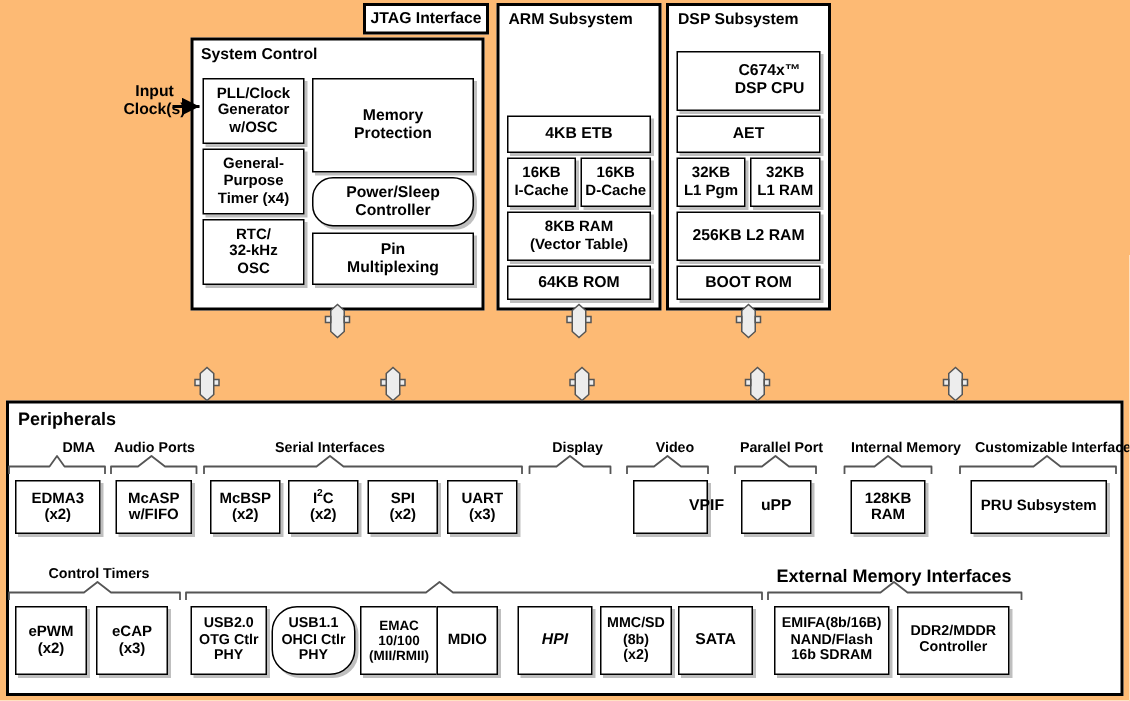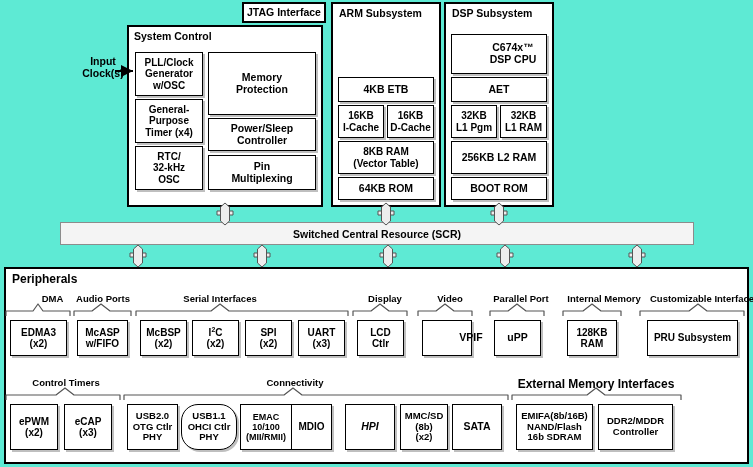--- a/index.html
+++ b/index.html
@@ -5,21 +5,21 @@
   html,body{margin:0;padding:0;background:#ffffff;}
   body{
     font-family:"Liberation Sans", sans-serif;
     -webkit-font-smoothing:antialiased;
   }
   #canvas{
     position:relative;
     width:753px;
     height:467px;
     overflow:hidden;
-    background:#5eead4;
+    background:#fdba74;
   }
   
   .blk{
     position:absolute;
     box-sizing:border-box;
     background:#ffffff;
     border:1.5px solid #000;
     display:flex;
     align-items:center;
     justify-content:center;
@@ -106,21 +106,21 @@
   <div class="blk shadow" style="left:135px;top:146px;width:68px;height:44px;font-size:10px;">
     <span>RTC/
 32-kHz
 OSC</span>
   </div>
 
   <div class="blk shadow" style="left:208px;top:52px;width:108px;height:63px;font-size:10.5px;">
     <span>Memory
 Protection</span>
   </div>
-  <div class="blk shadow" style="left:208px;top:118px;width:108px;height:33px;font-size:10.5px;">
+  <div class="blk shadow" style="left:208px;top:118px;width:108px;height:33px;font-size:10.5px;border-radius:14px;">
     <span>Power/Sleep
 Controller</span>
   </div>
   <div class="blk shadow" style="left:208px;top:155px;width:108px;height:35px;font-size:10.5px;">
     <span>Pin
 Multiplexing</span>
   </div>
 
   <div class="outer" style="left:331px;top:2px;width:110px;height:205px;"></div>
   <div class="outer-title" style="left:339px;top:7px;font-size:10.5px;">ARM Subsystem</div>
@@ -162,23 +162,20 @@
     <span>32KB
 L1 RAM</span>
   </div>
   <div class="blk shadow" style="left:451px;top:141px;width:96px;height:33px;font-size:10.5px;">
     <span>256KB L2 RAM</span>
   </div>
   <div class="blk shadow" style="left:451px;top:177px;width:96px;height:23px;font-size:10.5px;justify-content:center;">
     <span>BOOT ROM</span>
   </div>
 
-  <div class="scr" style="left:60px;top:222px;width:634px;height:23px;font-size:10.5px;">
-    <span>Switched Central Resource (SCR)</span>
-  </div>
 
   <div class="outer" style="left:4px;top:267px;width:745px;height:197px;"></div>
   <div class="outer-title" style="left:12px;top:272px;font-size:12px;">Peripherals</div>
 
   <div class="grp-label" style="left:10px;top:293px;width:85px;font-size:9.5px;">DMA</div>
   <div class="grp-label" style="left:58px;top:293px;width:90px;font-size:9.5px;">Audio Ports</div>
   <div class="grp-label" style="left:155px;top:293px;width:130px;font-size:9.5px;">Serial Interfaces</div>
   <div class="grp-label" style="left:357px;top:293px;width:56px;font-size:9.5px;">Display</div>
   <div class="grp-label" style="left:423px;top:293px;width:54px;font-size:9.5px;">Video</div>
   <div class="grp-label" style="left:483px;top:293px;width:76px;font-size:9.5px;">Parallel Port</div>
@@ -201,40 +198,35 @@
     <span>I<sup>2</sup>C<br>(x2)</span>
   </div>
   <div class="blk shadow" style="left:245px;top:320px;width:47px;height:36px;font-size:10px;">
     <span>SPI
 (x2)</span>
   </div>
   <div class="blk shadow" style="left:298px;top:320px;width:47px;height:36px;font-size:10px;">
     <span>UART
 (x3)</span>
   </div>
-  <div class="blk shadow" style="left:357px;top:320px;width:47px;height:36px;font-size:10px;">
-    <span>LCD
-Ctlr</span>
-  </div>
   <div class="blk shadow" style="left:422px;top:320px;width:47px;height:36px;font-size:10.5px;padding-left:48px;">
     <span>VPIF</span>
   </div>
   <div class="blk shadow" style="left:494px;top:320px;width:47px;height:36px;font-size:10.5px;">
     <span>uPP</span>
   </div>
   <div class="blk shadow" style="left:567px;top:320px;width:50px;height:36px;font-size:10px;">
     <span>128KB
 RAM</span>
   </div>
   <div class="blk shadow" style="left:647px;top:320px;width:91px;height:36px;font-size:10px;">
     <span>PRU Subsystem</span>
   </div>
 
   <div class="grp-label" style="left:10px;top:377px;width:112px;font-size:9.5px;">Control Timers</div>
-  <div class="grp-label" style="left:215px;top:377px;width:160px;font-size:9.5px;">Connectivity</div>
   <div class="grp-label" style="left:500px;top:377px;width:192px;font-size:12px;">External Memory Interfaces</div>
 
   <div class="blk shadow" style="left:10px;top:404px;width:48px;height:46px;font-size:10px;">
     <span>ePWM
 (x2)</span>
   </div>
   <div class="blk shadow" style="left:64px;top:404px;width:48px;height:46px;font-size:10px;">
     <span>eCAP
 (x3)</span>
   </div>

